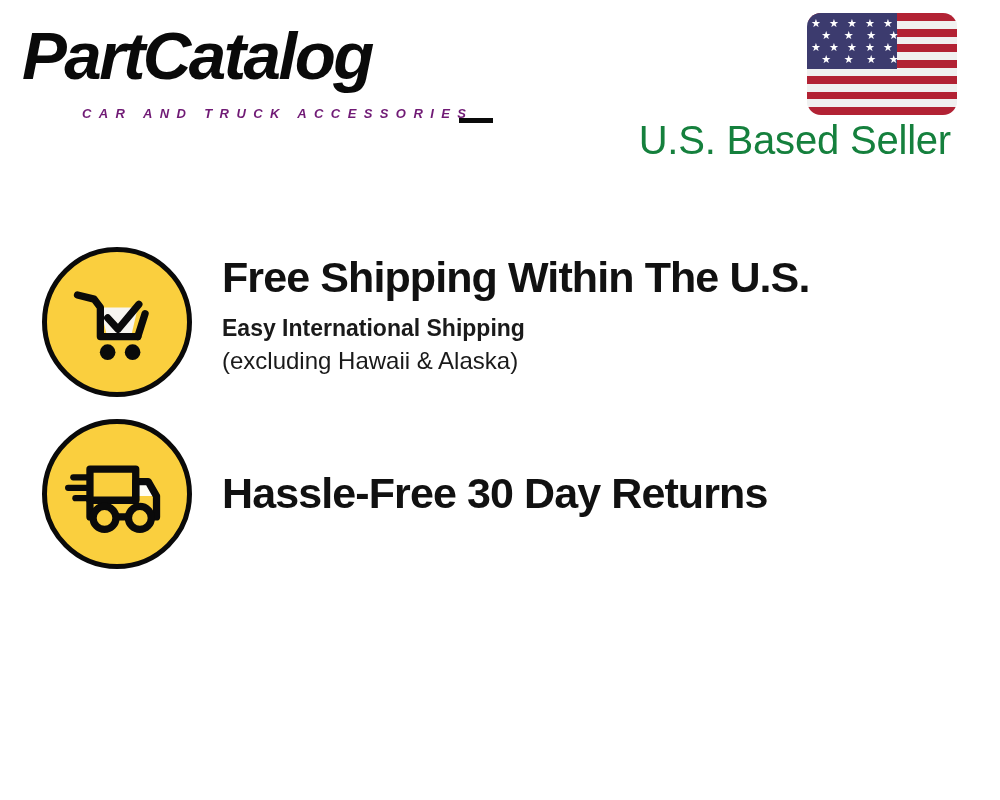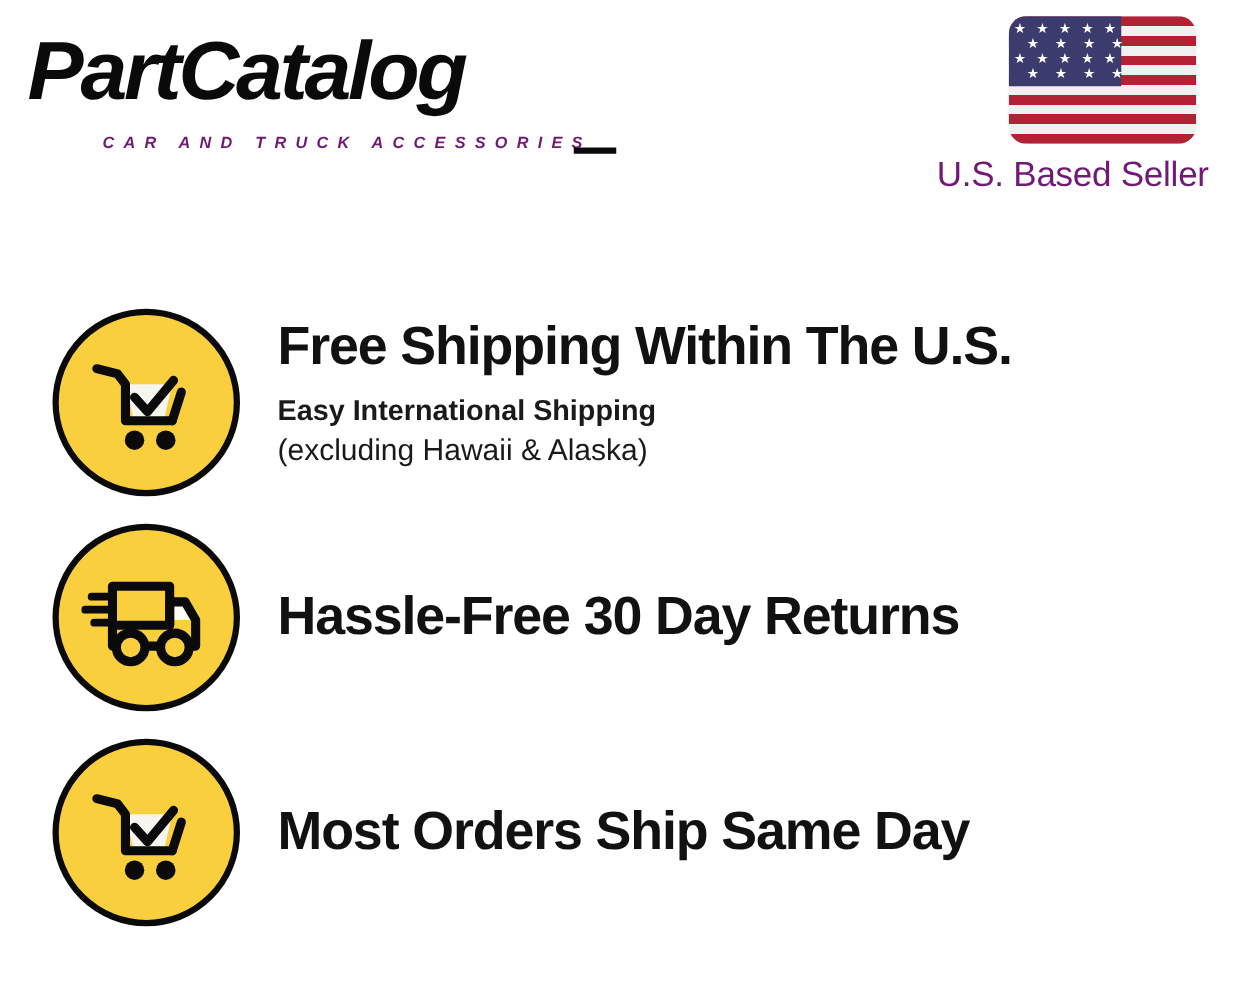--- a/index.html
+++ b/index.html
@@ -117,26 +117,26 @@
     line-height: 11px;
   }
   #us-flag .canton .starrow.r1 { top: 5px; }
   #us-flag .canton .starrow.r2 { top: 17px; }
   #us-flag .canton .starrow.r3 { top: 29px; }
   #us-flag .canton .starrow.r4 { top: 41px; }
   #us-flag .canton .starrow.offset { padding: 0 8px; }
 
   #us-seller-label {
     position: absolute;
-    right: 0;
+    right: 16px;
     top: 113px;
-    font-size: 28px;
+    font-size: 40px;
     font-weight: 400;
     line-height: 38px;
-    color: #701a75;
+    color: #15803d;
     white-space: nowrap;
     letter-spacing: -0.2px;
   }
 
   
   #features {
     position: absolute;
     left: 0;
     top: 175px;
     width: 1000px;
@@ -287,29 +287,14 @@
         <line x1="8" y1="34" x2="22" y2="34" stroke="#0a0a0a" stroke-width="6" stroke-linecap="round"></line>
         <line x1="3" y1="44" x2="22" y2="44" stroke="#0a0a0a" stroke-width="6" stroke-linecap="round"></line>
         <line x1="10" y1="54" x2="22" y2="54" stroke="#0a0a0a" stroke-width="6" stroke-linecap="round"></line>
       </svg>
     </div>
     <div class="feature-text">
       <div class="feature-title">Hassle-Free 30 Day Returns</div>
     </div>
   </div>
 
-  <div class="feature-row" id="feature-row-2">
-    <div class="feature-icon-badge">
-      <svg viewBox="0 0 100 100" aria-hidden="true">
-        <polygon points="34,36 70,36 64,62 40,62" fill="#f7f5f0"></polygon>
-        <path d="M12,24 L28,28 L34,36 L34,64 L70,64" fill="none" stroke="#0a0a0a" stroke-width="7" stroke-linecap="round" stroke-linejoin="round"></path>
-        <path d="M70,64 L77,42" fill="none" stroke="#0a0a0a" stroke-width="7" stroke-linecap="round" stroke-linejoin="round"></path>
-        <path d="M41,46 L51,57 L71,33" fill="none" stroke="#0a0a0a" stroke-width="7" stroke-linecap="round" stroke-linejoin="round"></path>
-        <circle cx="41" cy="79" r="7.5" fill="#0a0a0a"></circle>
-        <circle cx="65" cy="79" r="7.5" fill="#0a0a0a"></circle>
-      </svg>
-    </div>
-    <div class="feature-text">
-      <div class="feature-title">Most Orders Ship Same Day</div>
-    </div>
-  </div>
 
 </div>
 
 </body></html>

